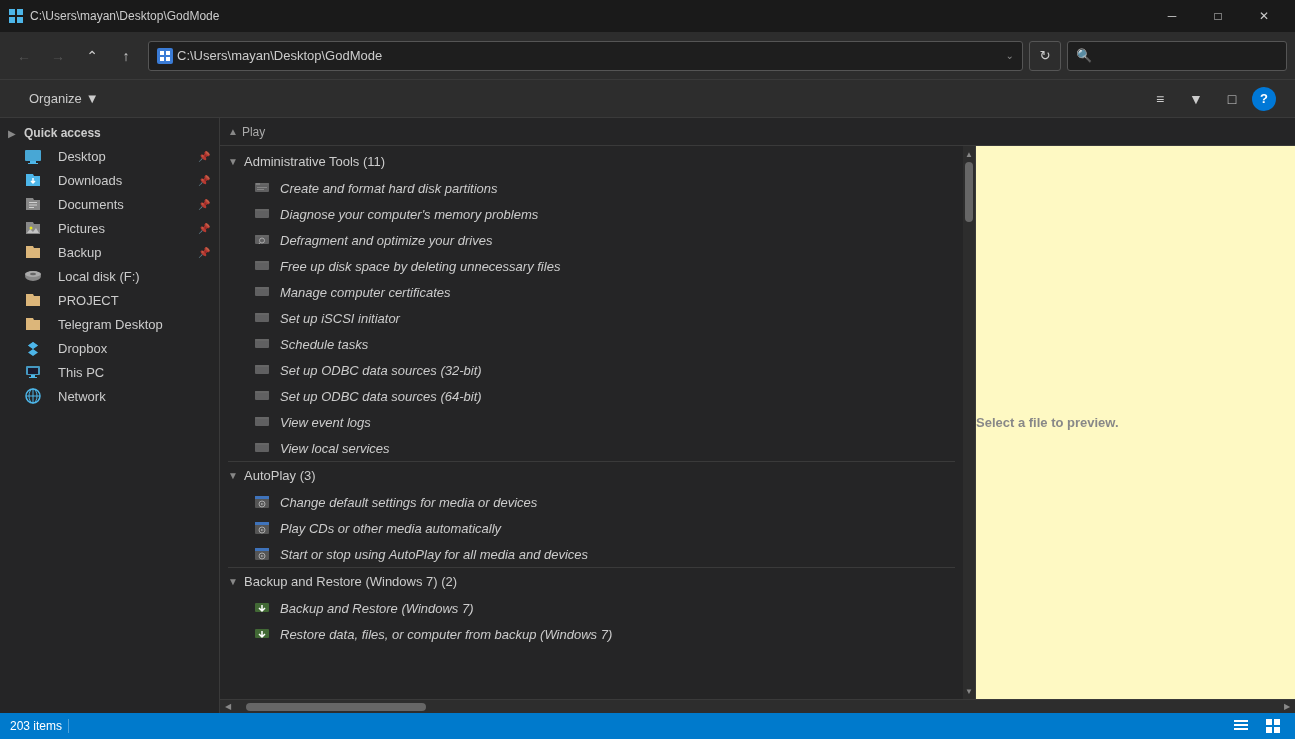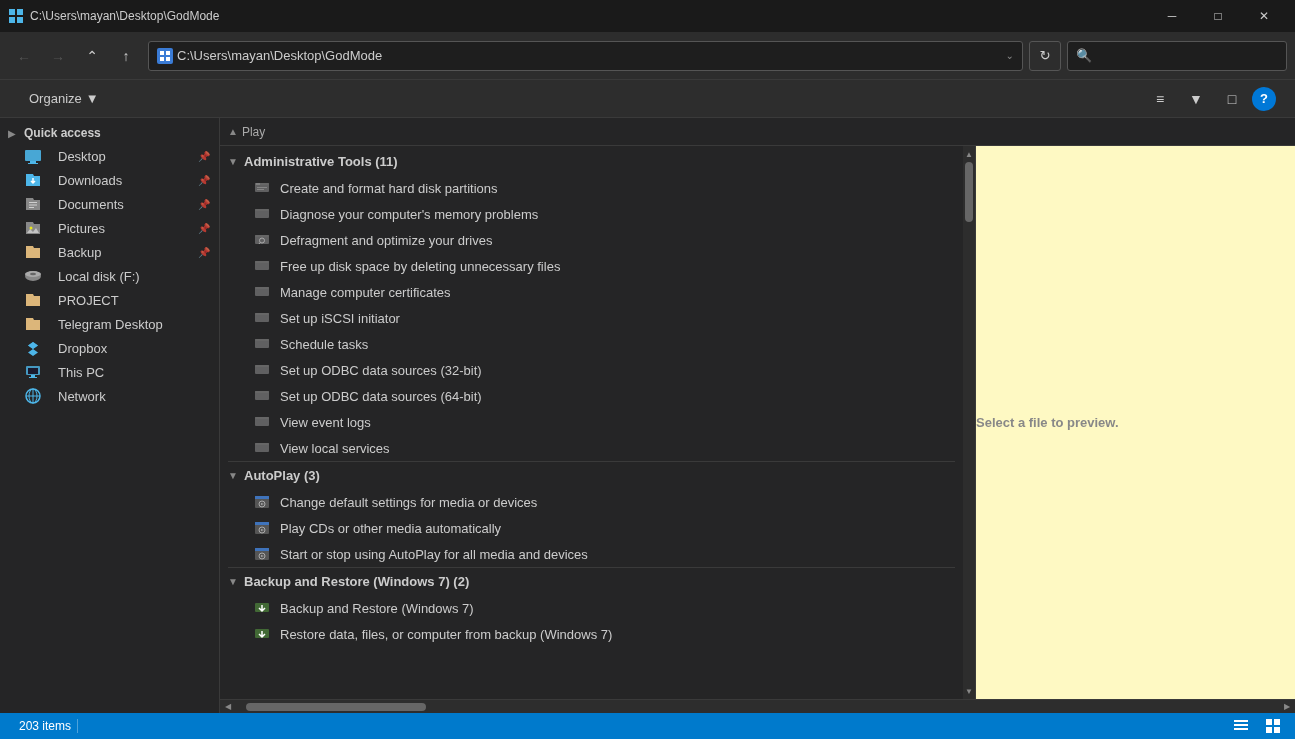--- a/index.html
+++ b/index.html
@@ -299,21 +299,21 @@
     .file-list::-webkit-scrollbar-thumb { background: #555; border-radius: 6px; }
 
     .group-header {
       display: flex;
       align-items: center;
       padding: 6px 8px;
       cursor: pointer;
       gap: 4px;
     }
     .group-chevron { color: #888; font-size: 10px; width: 12px; }
-    .group-label { font-size: 13px; color: #cccccc; font-weight: 700; }
+    .group-label { font-size: 13px; color: #cccccc; font-weight: 400; }
     .group-divider {
       height: 1px;
       background: #3a3a3a;
       margin: 0 8px;
     }
 
     .file-item {
       display: flex;
       align-items: center;
       padding: 3px 8px 3px 32px;
@@ -324,20 +324,21 @@
       width: 20px;
       height: 20px;
       flex-shrink: 0;
       display: flex;
       align-items: center;
       justify-content: center;
     }
     .file-item-name {
       font-size: 13px;
       color: #cccccc;
+      font-style: italic;
     }
 
     
     .v-scrollbar {
       width: 12px;
       background: #2d2d2d;
       display: flex;
       flex-direction: column;
       align-items: center;
     }
@@ -425,21 +426,20 @@
       display: flex;
       align-items: center;
       padding: 0 10px;
       justify-content: space-between;
       flex-shrink: 0;
     }
     .status-left {
       display: flex;
       align-items: center;
       gap: 6px;
-      margin-left: 9px;
     }
     .status-count { font-size: 12px; color: white; }
     .status-divider { width: 1px; height: 14px; background: rgba(255,255,255,0.3); }
     .status-right {
       display: flex;
       align-items: center;
       gap: 8px;
     }
     .status-icon-btn {
       width: 24px;

